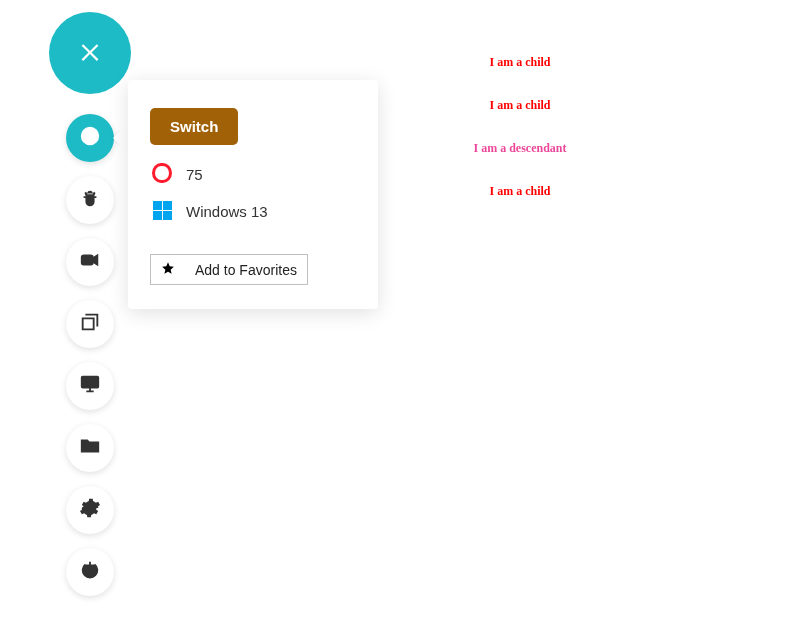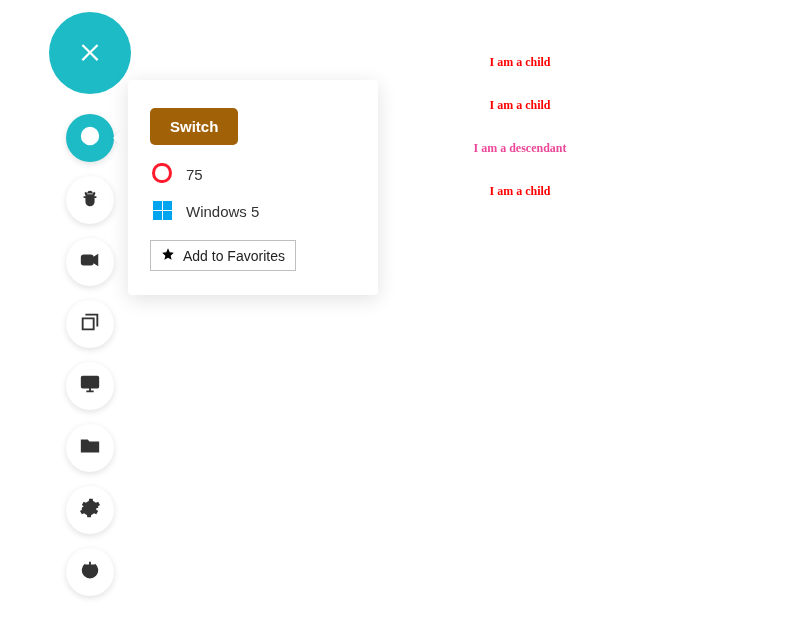--- a/index.html
+++ b/index.html
@@ -95,24 +95,24 @@
     font-size: 15px;
   }
   .info-row .icon-slot {
     width: 24px;
     margin-right: 12px;
     display: flex;
     align-items: center;
     justify-content: center;
   }
   .fav-btn {
-    margin-top: 20px;
+    margin-top: 34px;
     display: inline-flex;
     align-items: center;
-    gap: 8px;
+    gap: 20px;
     border: 1px solid #bfbfbf;
     background: #fff;
     color: #222;
     font-size: 14px;
     border-radius: 0;
     padding: 6px 10px;
     cursor: pointer;
   }
   .fav-btn svg { width: 14px; height: 14px; fill:#000; }
 
@@ -255,21 +255,21 @@
 
   <div class="info-row">
     <span class="icon-slot">
       <span class="win-logo">
           <span></span>
           <span></span>
           <span></span>
           <span></span>
         </span>
     </span>
-    <span>Windows 5</span>
+    <span>Windows 13</span>
   </div>
 
   <button class="fav-btn">
     <span>
       <svg viewBox="0 0 24 24">
           <path d="M12 2l2.9 6.9L22 10l-5.5 4.8L18.2 22 12 18.3 5.8 22l1.7-7.2L2 10l7.1-1.1z"></path>
         </svg>
     </span>
     <span>Add to Favorites</span>
   </button>

